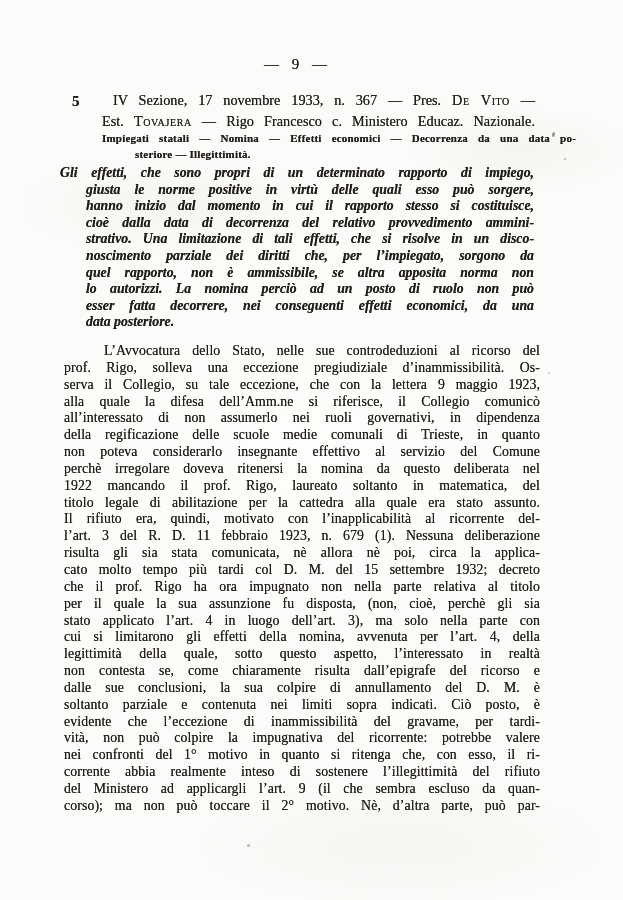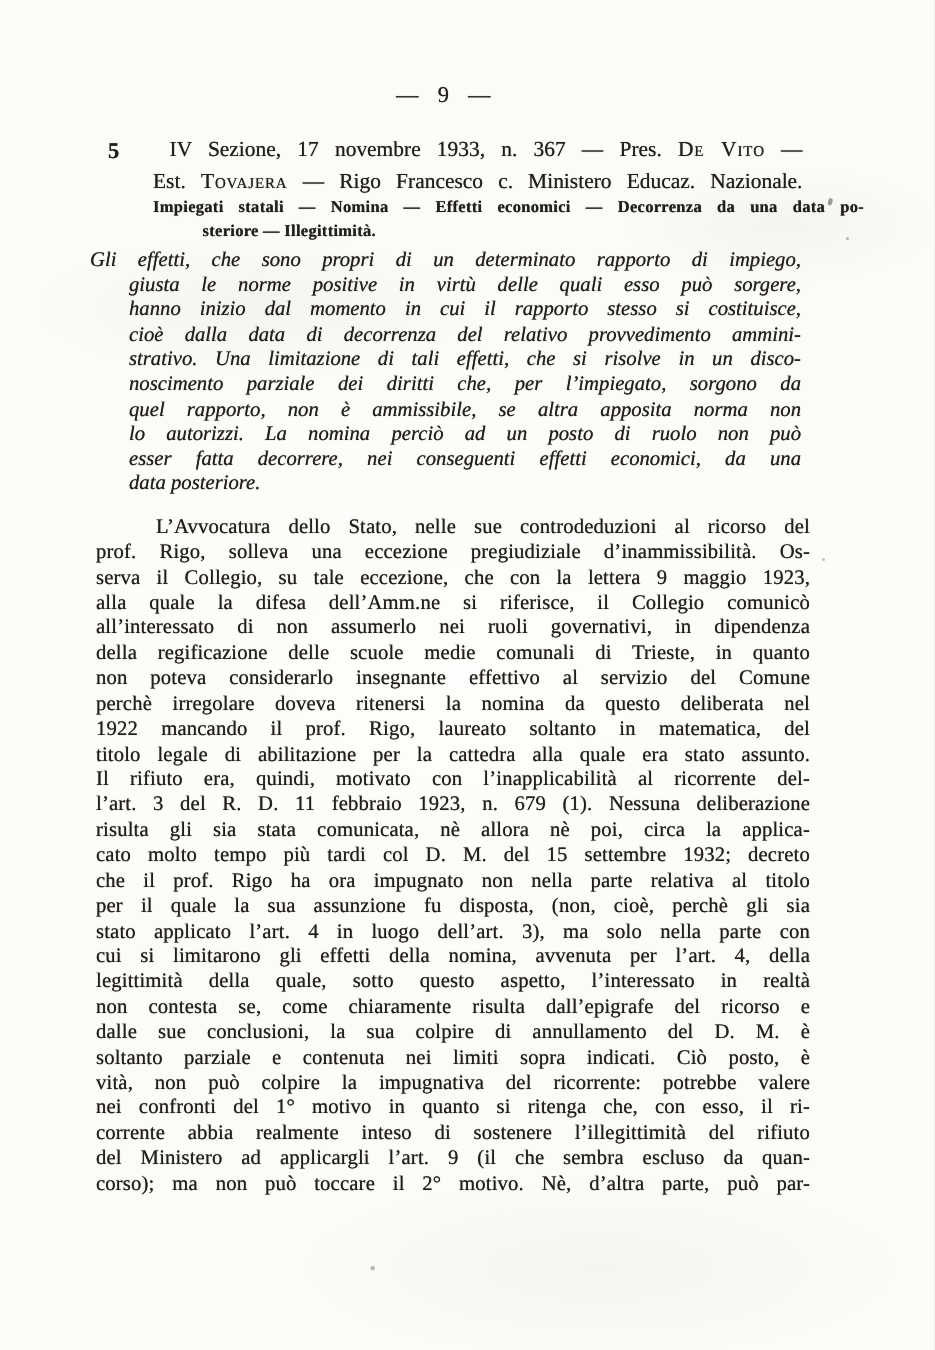--- a/index.html
+++ b/index.html
@@ -52,21 +52,21 @@
     line-height: 15.8px;
     letter-spacing: 0.2px;
     margin-left: 42px;
   }
   .rubric .indR { padding-left: 33px; }
   .headnote {
     position: absolute;
     top: 165px; left: 60px; width: 474px;
     font-size: 13.8px;
     font-style: italic;
-    font-weight: normal;
+    font-weight: bold;
     line-height: 16.6px;
   }
   .headnote .ind1 { padding-left: 26px; }
   .bodytext {
     position: absolute;
     top: 343px; left: 64px; width: 476px;
     font-size: 13.8px;
     line-height: 16.85px;
     letter-spacing: 0.1px;
   }
@@ -124,20 +124,21 @@
       <div class="ln">risulta gli sia stata comunicata, nè allora nè poi, circa la applica-</div>
       <div class="ln">cato molto tempo più tardi col D. M. del 15 settembre 1932; decreto</div>
       <div class="ln">che il prof. Rigo ha ora impugnato non nella parte relativa al titolo</div>
       <div class="ln">per il quale la sua assunzione fu disposta, (non, cioè, perchè gli sia</div>
       <div class="ln">stato applicato l’art. 4 in luogo dell’art. 3), ma solo nella parte con</div>
       <div class="ln">cui si limitarono gli effetti della nomina, avvenuta per l’art. 4, della</div>
       <div class="ln">legittimità della quale, sotto questo aspetto, l’interessato in realtà</div>
       <div class="ln">non contesta se, come chiaramente risulta dall’epigrafe del ricorso e</div>
       <div class="ln">dalle sue conclusioni, la sua colpire di annullamento del D. M. è</div>
       <div class="ln">soltanto parziale e contenuta nei limiti sopra indicati. Ciò posto, è</div>
+      <div class="ln">evidente che l’eccezione di inammissibilità del gravame, per tardi-</div>
       <div class="ln">vità, non può colpire la impugnativa del ricorrente: potrebbe valere</div>
       <div class="ln">nei confronti del 1° motivo in quanto si ritenga che, con esso, il ri-</div>
       <div class="ln">corrente abbia realmente inteso di sostenere l’illegittimità del rifiuto</div>
       <div class="ln">del Ministero ad applicargli l’art. 9 (il che sembra escluso da quan-</div>
       <div class="ln">corso); ma non può toccare il 2° motivo. Nè, d’altra parte, può par-</div>
     </div>
 
   <div class="speck s1"></div>
   <div class="speck s2"></div>
   <div class="speck s3"></div>

